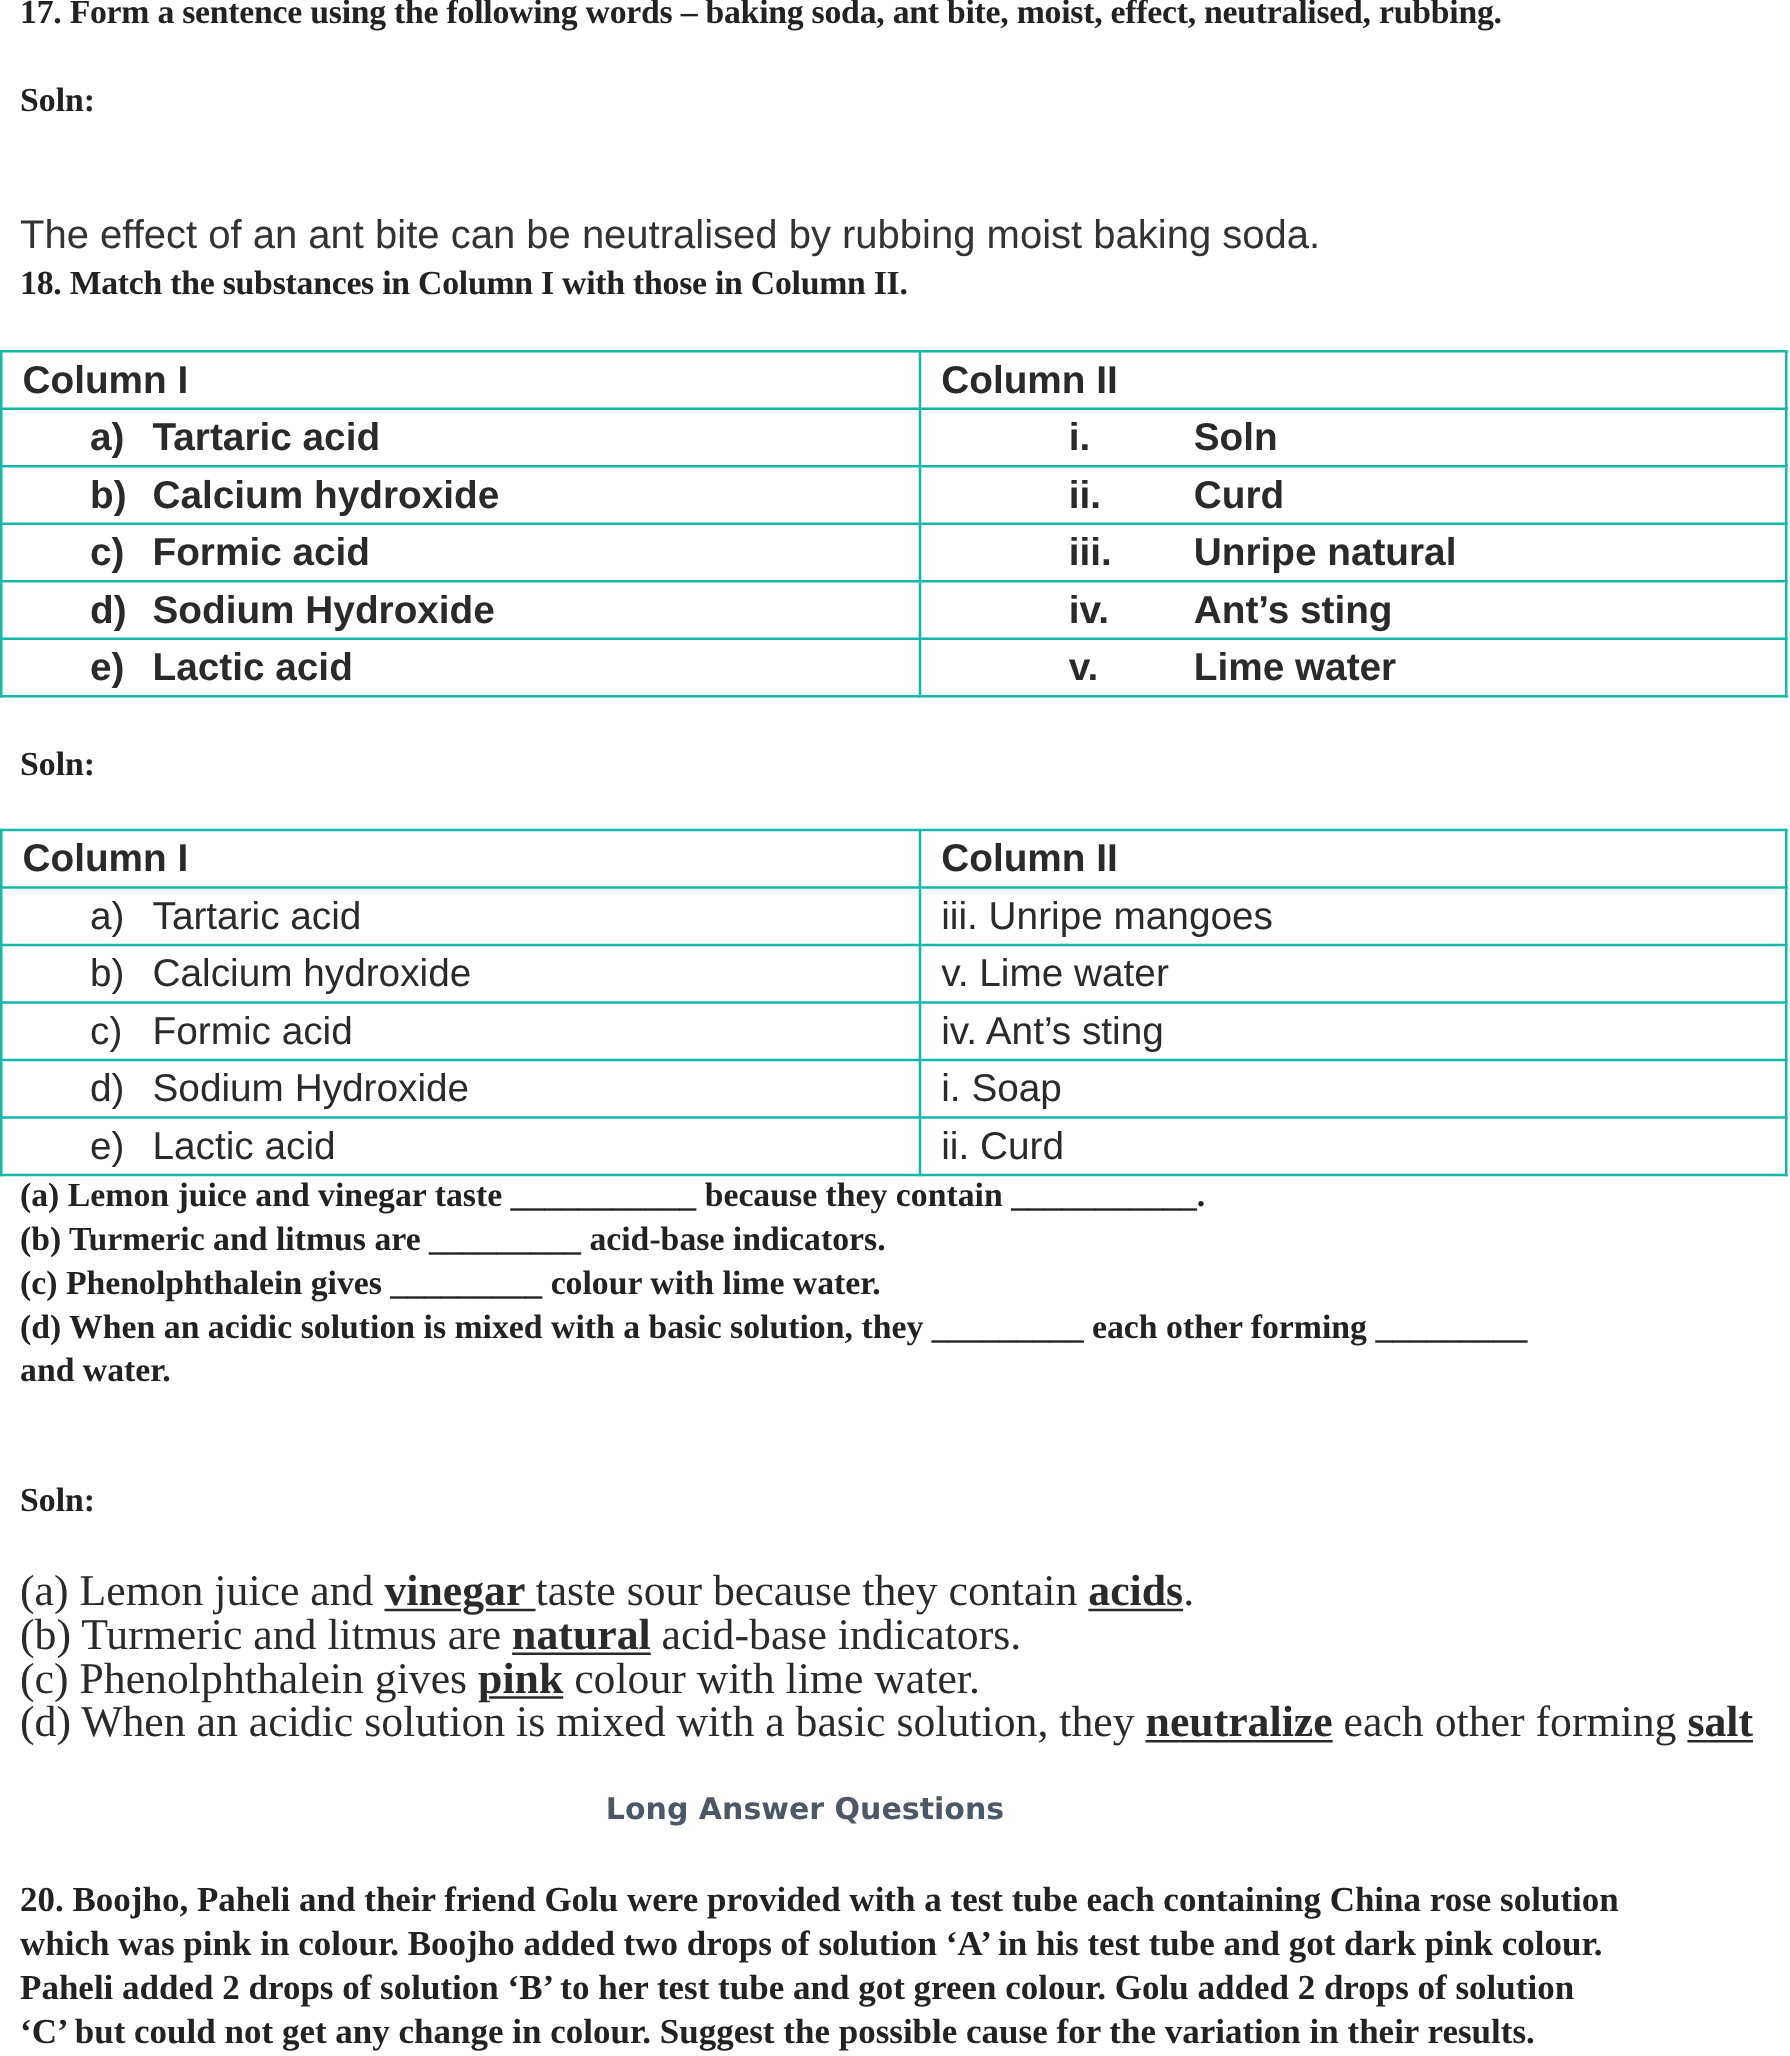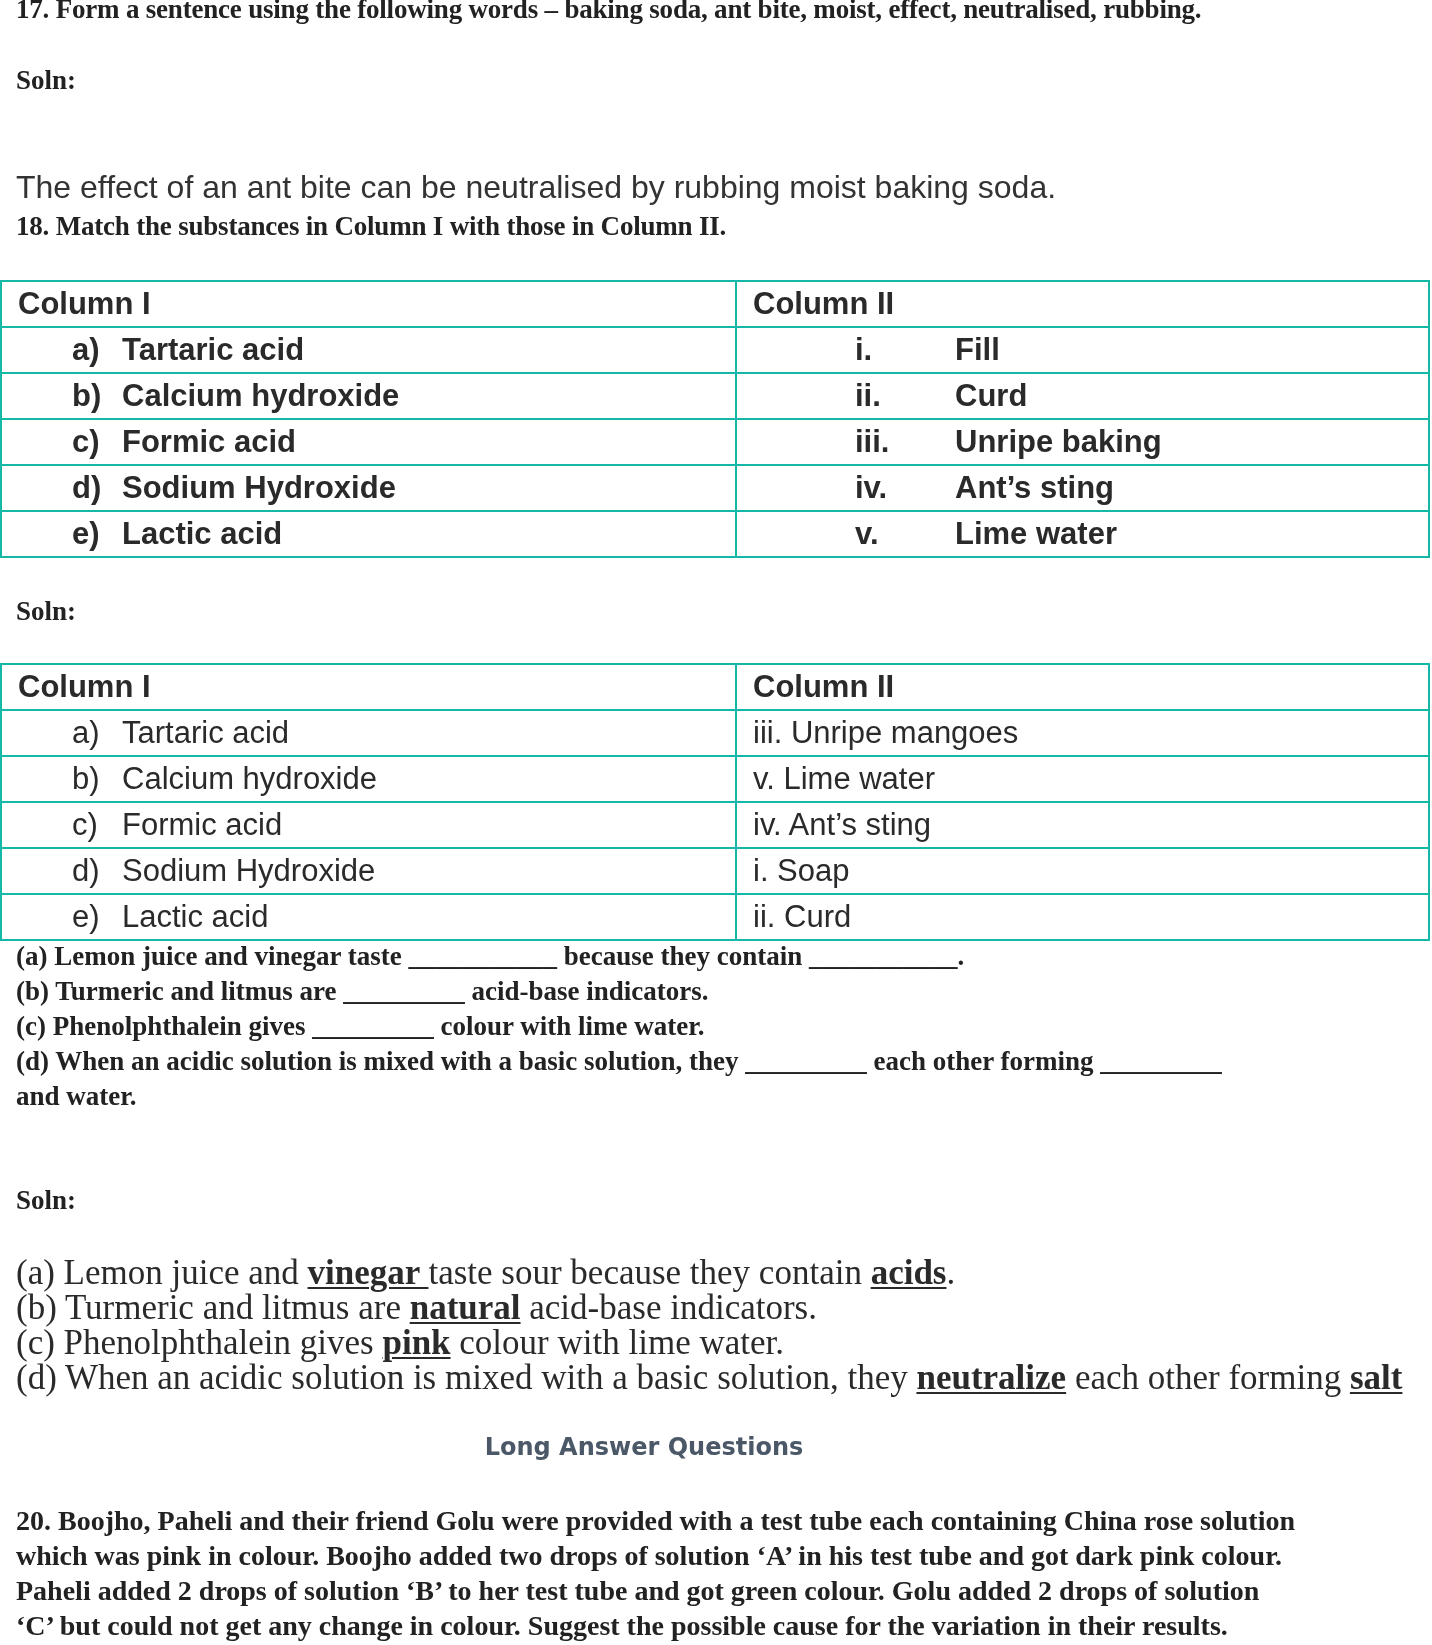--- a/index.html
+++ b/index.html
@@ -38,29 +38,29 @@
 <div class="abs serif qtitle" style="left:16px; top:211px;">18. Match the substances in Column I with those in Column II.</div>
 
 <table class="match bold" style="top:280px;">
   <tbody>
       <tr>
     <td class="c1 hdr">Column I</td>
     <td class="hdr">Column II</td>
   </tr>
   <tr>
     <td class="c1"><span class="lbl">a)</span><span>Tartaric acid</span></td>
-    <td><span class="roman">i.</span><span>Fill</span></td>
+    <td><span class="roman">i.</span><span>Soln</span></td>
   </tr>
   <tr>
     <td class="c1"><span class="lbl">b)</span><span>Calcium hydroxide</span></td>
     <td><span class="roman">ii.</span><span>Curd</span></td>
   </tr>
   <tr>
     <td class="c1"><span class="lbl">c)</span><span>Formic acid</span></td>
-    <td><span class="roman">iii.</span><span>Unripe baking</span></td>
+    <td><span class="roman">iii.</span><span>Unripe natural</span></td>
   </tr>
   <tr>
     <td class="c1"><span class="lbl">d)</span><span>Sodium Hydroxide</span></td>
     <td><span class="roman">iv.</span><span>Ant’s sting</span></td>
   </tr>
   <tr>
     <td class="c1"><span class="lbl">e)</span><span>Lactic acid</span></td>
     <td><span class="roman">v.</span><span>Lime water</span></td>
   </tr>
 </tbody>

